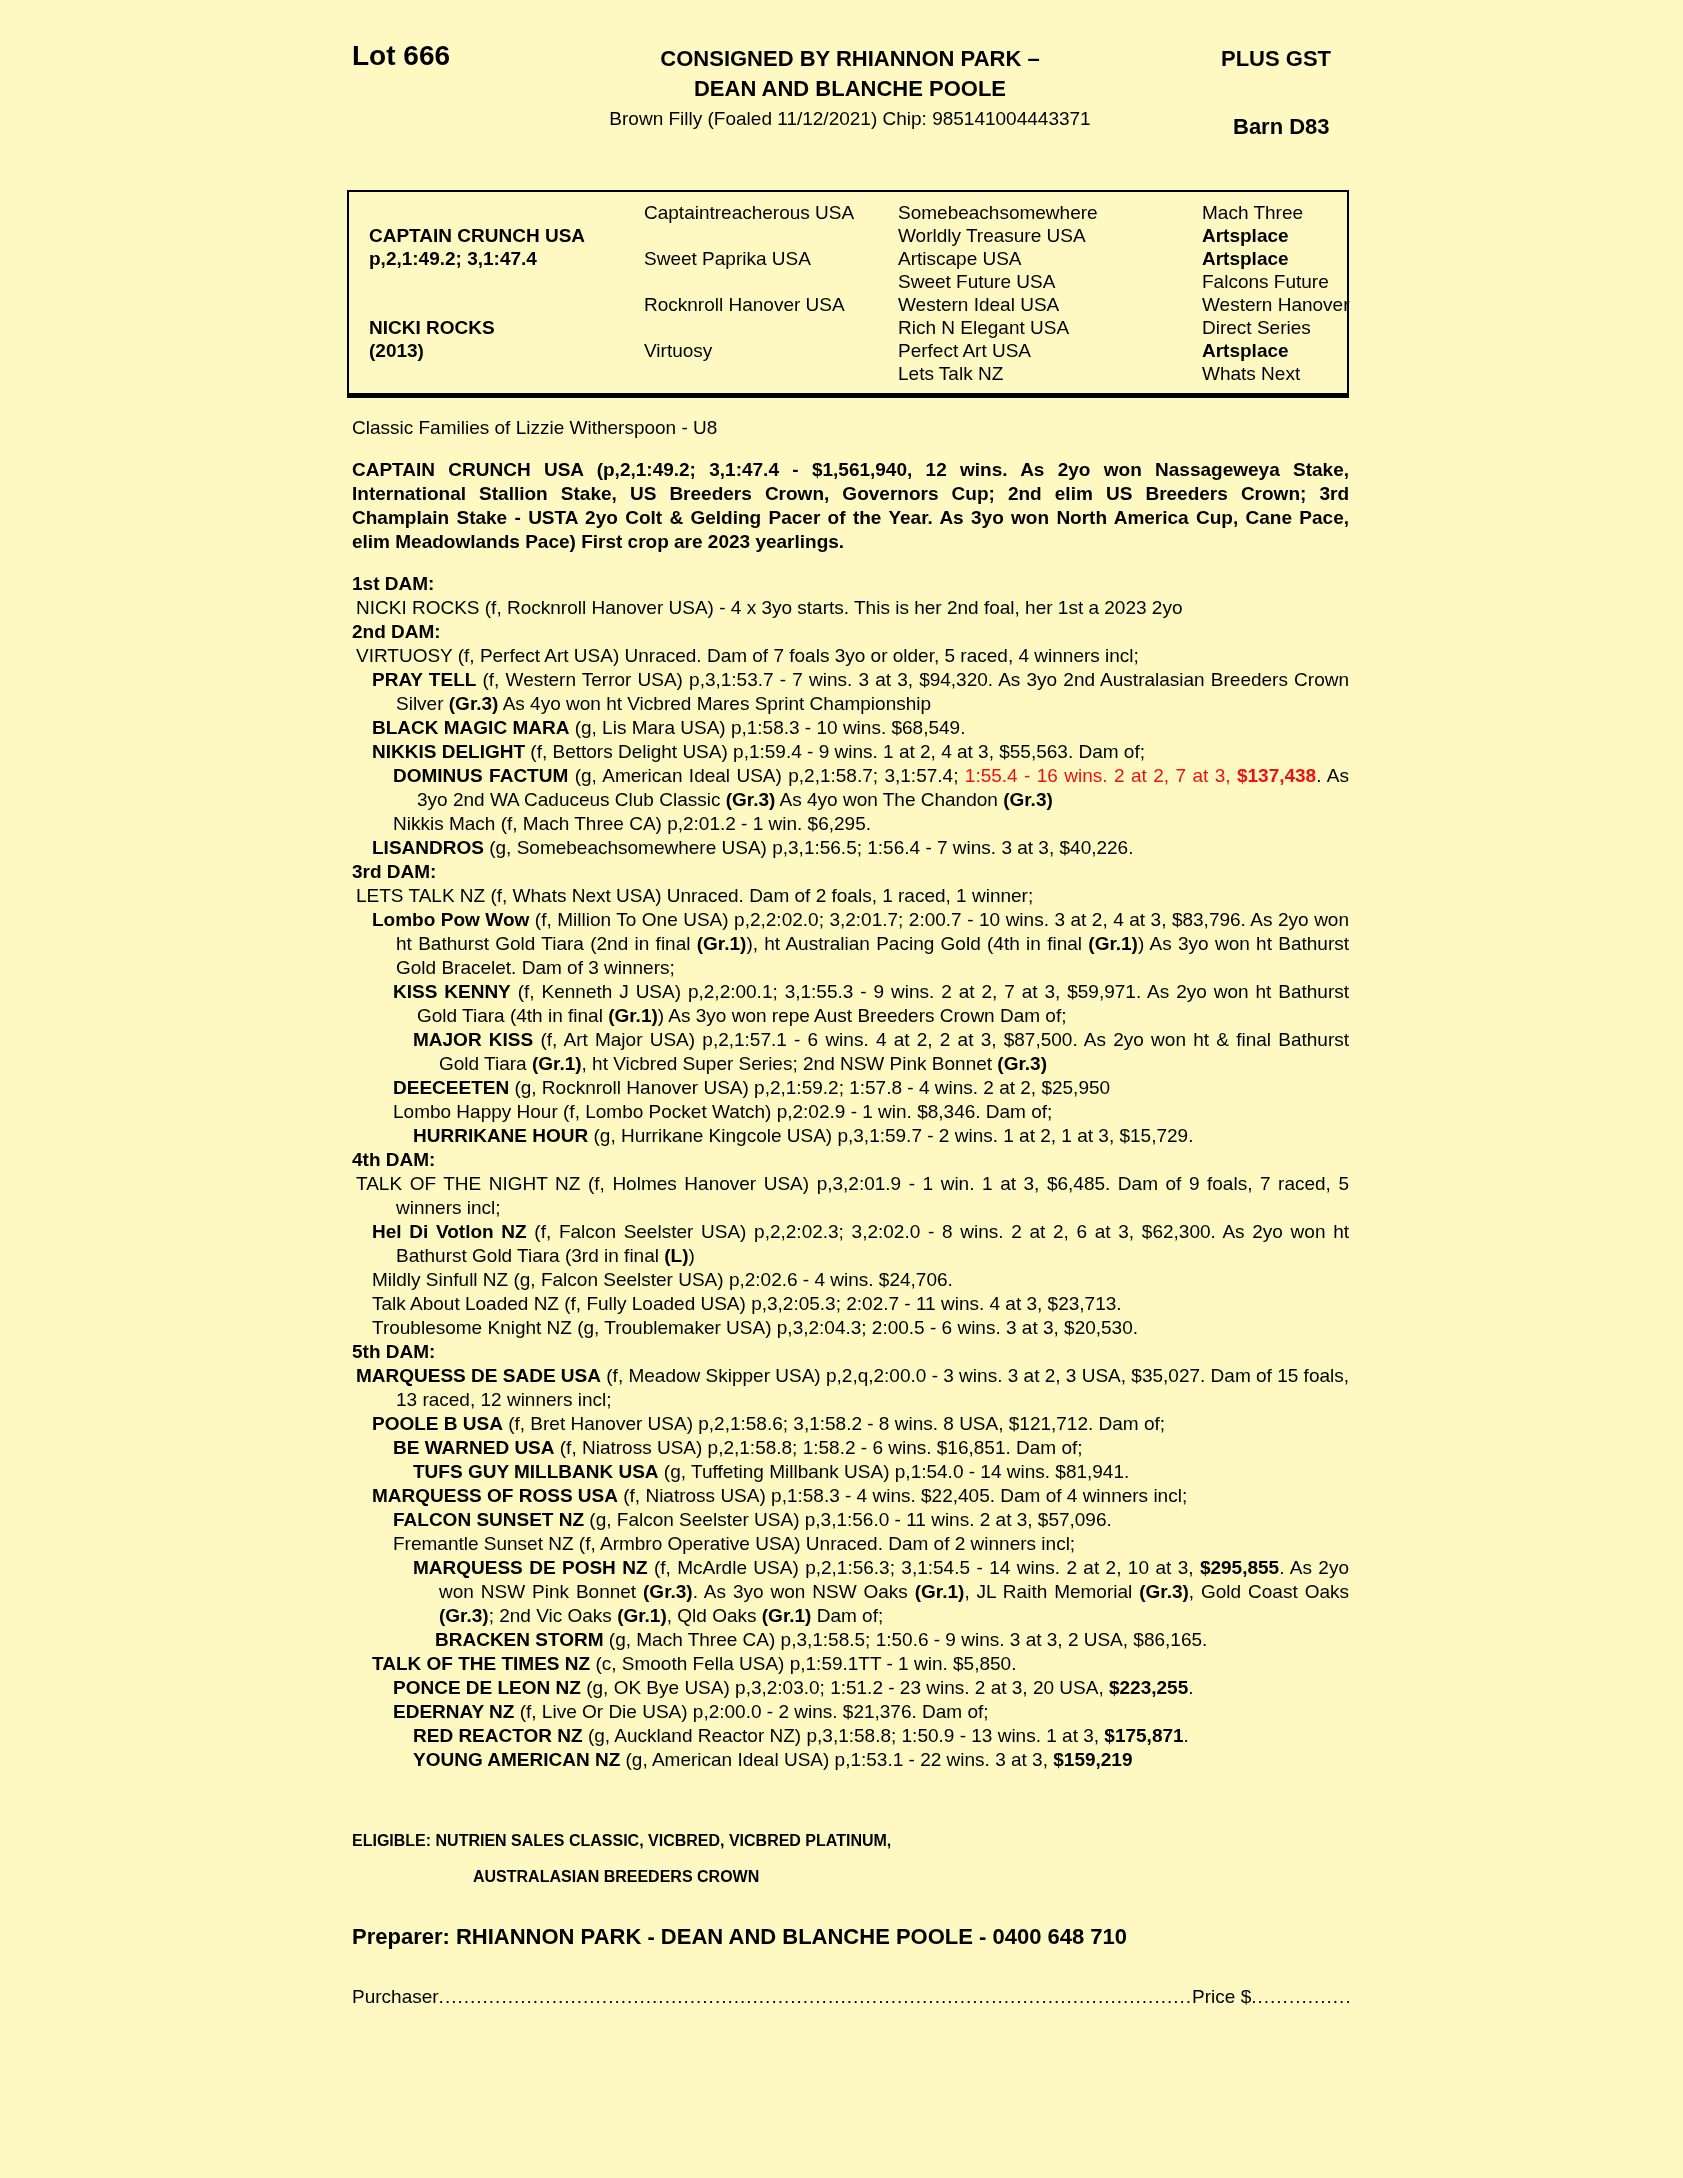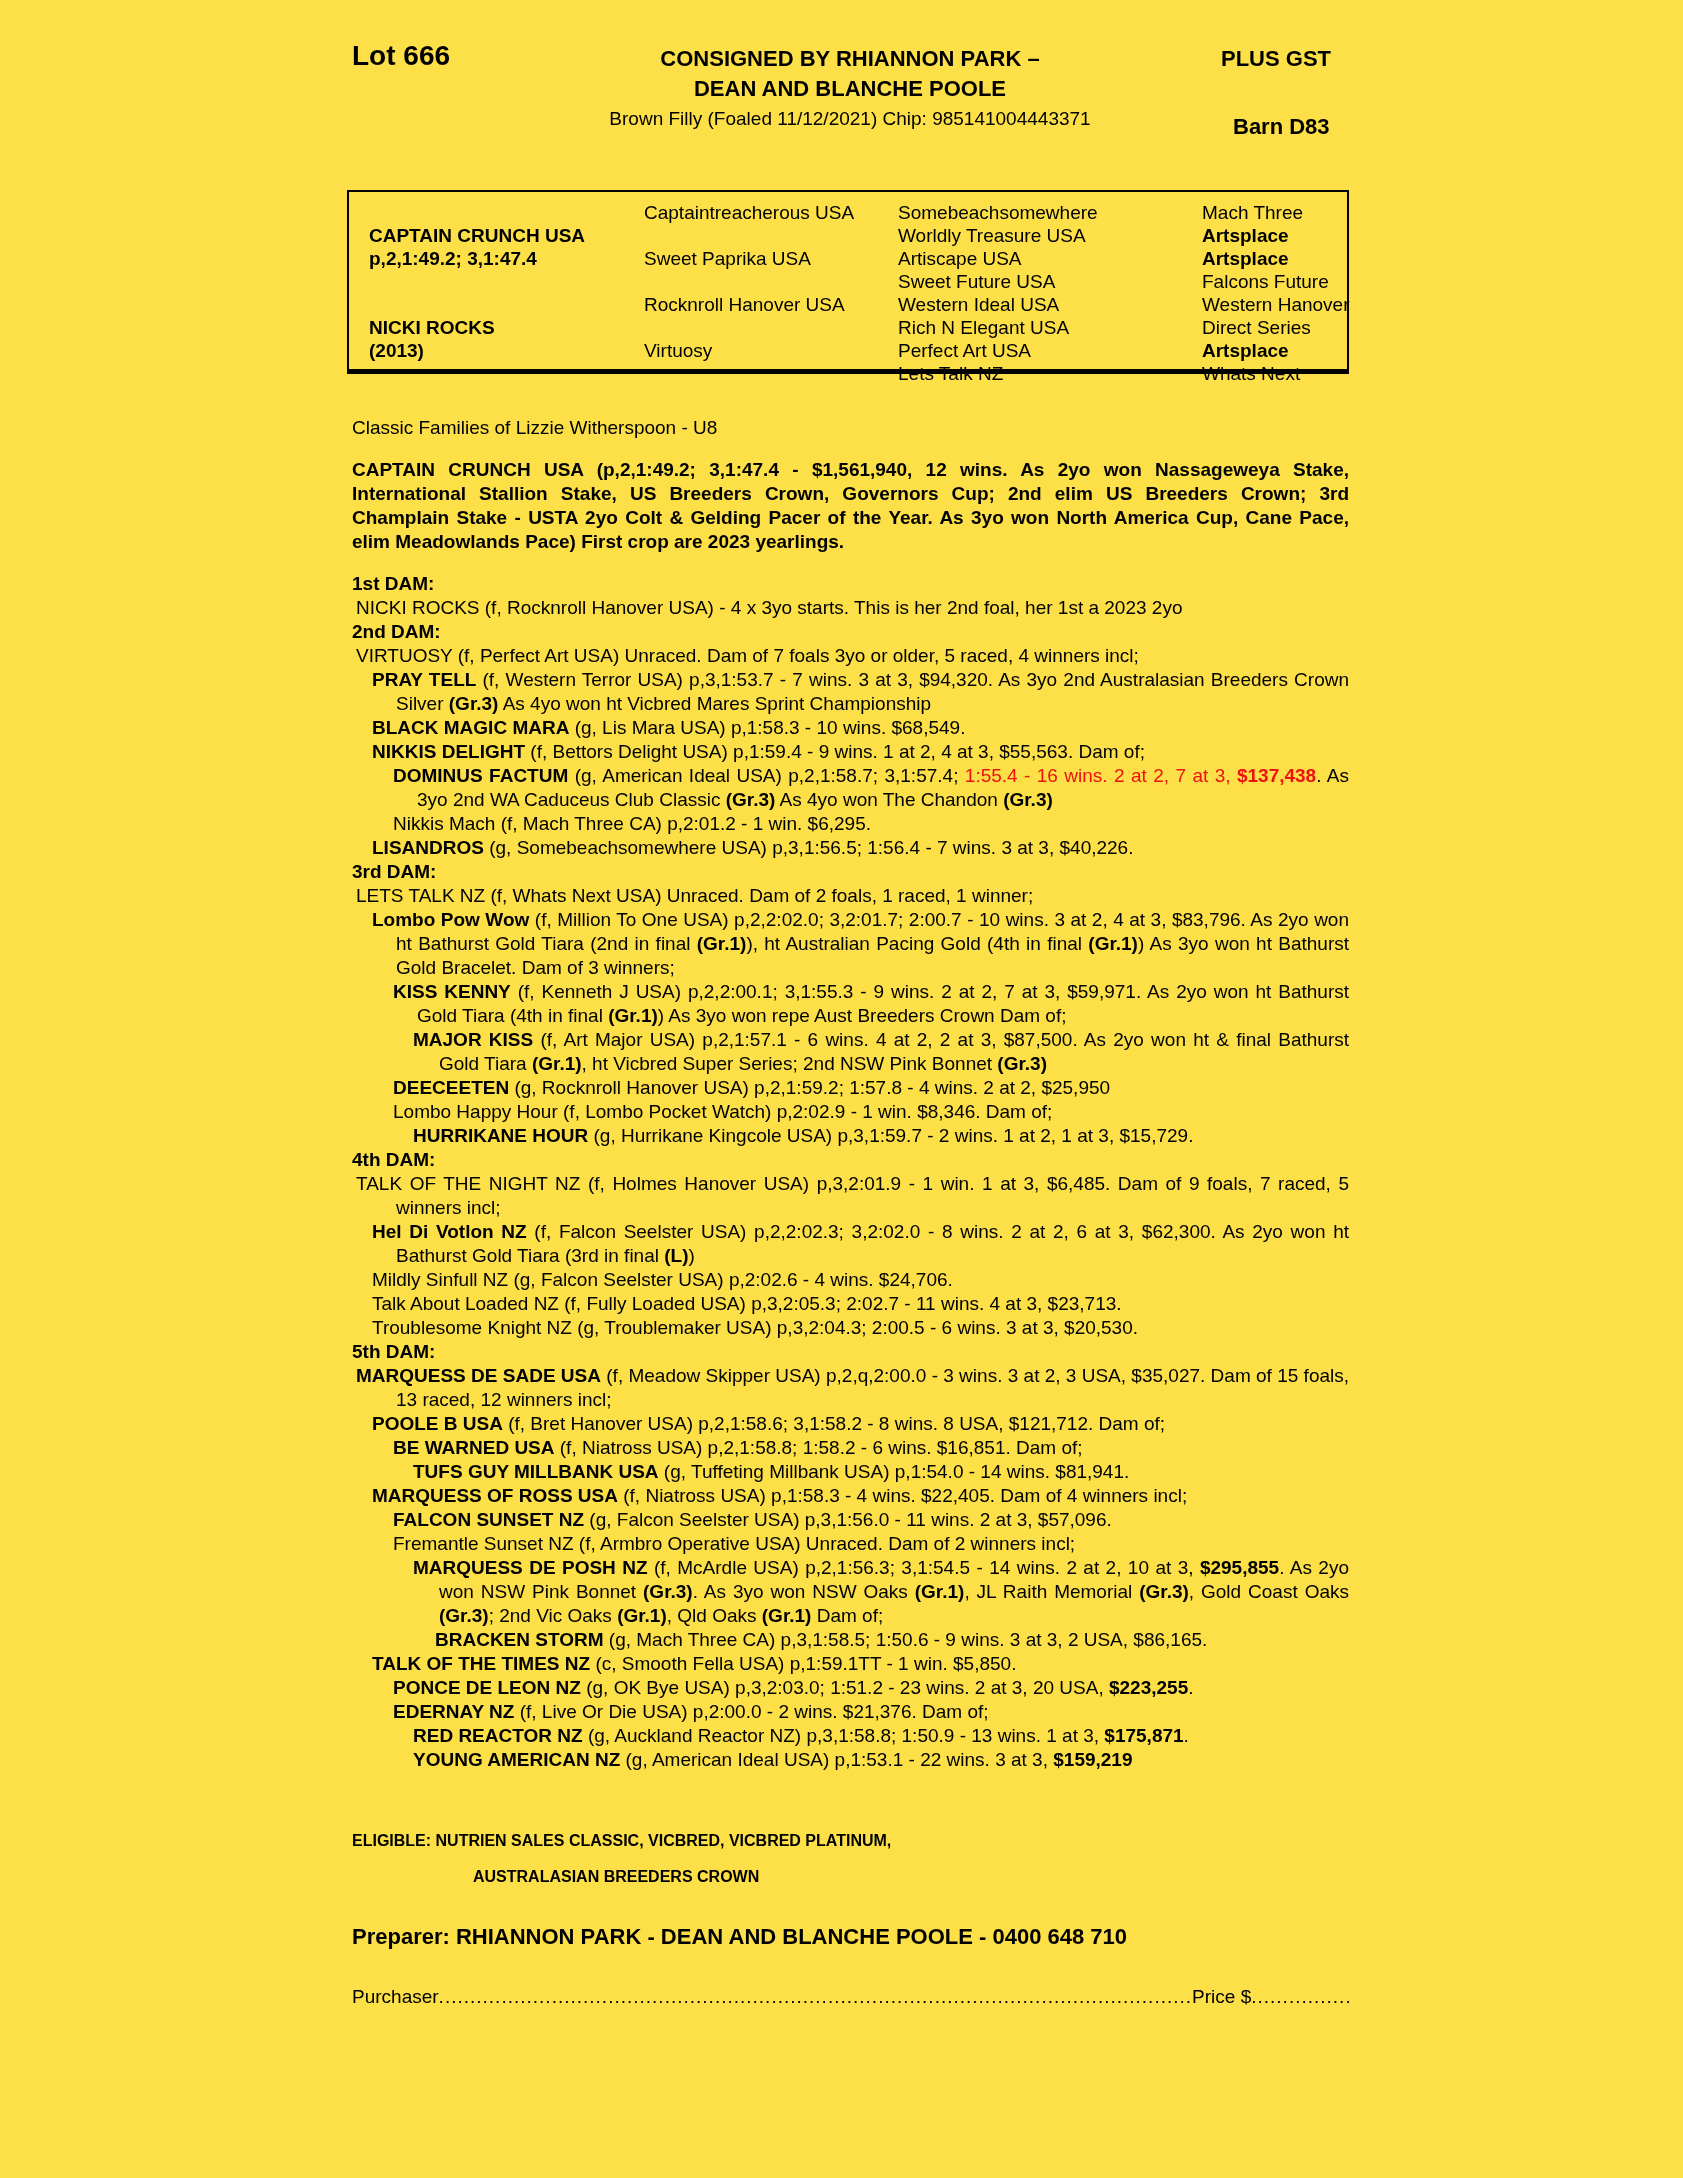--- a/index.html
+++ b/index.html
@@ -1,37 +1,37 @@
 <!DOCTYPE html>
 <html style="--accent-red: #ee1111;"><head>
 <meta charset="utf-8">
 <style>
   html,body{margin:0;padding:0;background:#e8e8e8;}
   .page{
     position:relative;
     width:1683px;height:2178px;
-    background:#fde047;
+    background:#fef9c3;
     font-family:"Liberation Sans","DejaVu Sans",sans-serif;
     color:#000;
     overflow:hidden;
   }
   .bold{font-weight:bold;}
   .red{color:var(--accent-red,#ee1111);}
 
   
   .lot{position:absolute;left:352px;top:40px;font-size:28px;font-weight:bold;}
   .consign-block{position:absolute;left:352px;top:44px;width:996px;text-align:center;}
   .consign-line{font-size:22px;font-weight:bold;line-height:30px;}
   .desc-line{font-size:19px;line-height:30px;}
   .plus-gst{position:absolute;left:1221px;top:46px;font-size:22px;font-weight:bold;}
   .barn{position:absolute;left:1233px;top:114px;font-size:22px;font-weight:bold;}
 
   
   .ped-table{
-    position:absolute;left:347px;top:190px;width:1002px;height:184px;
+    position:absolute;left:347px;top:190px;width:1002px;height:208px;
     border:2px solid #000;border-bottom-width:5px;
     box-sizing:border-box;
     display:grid;
     grid-template-columns:275px 254px 304px 1fr;
     grid-auto-rows:23px;
     padding:9px 0 0 20px;
     font-size:19px;
   }
   .ped-cell{white-space:nowrap;overflow:visible;line-height:23px;}
 

